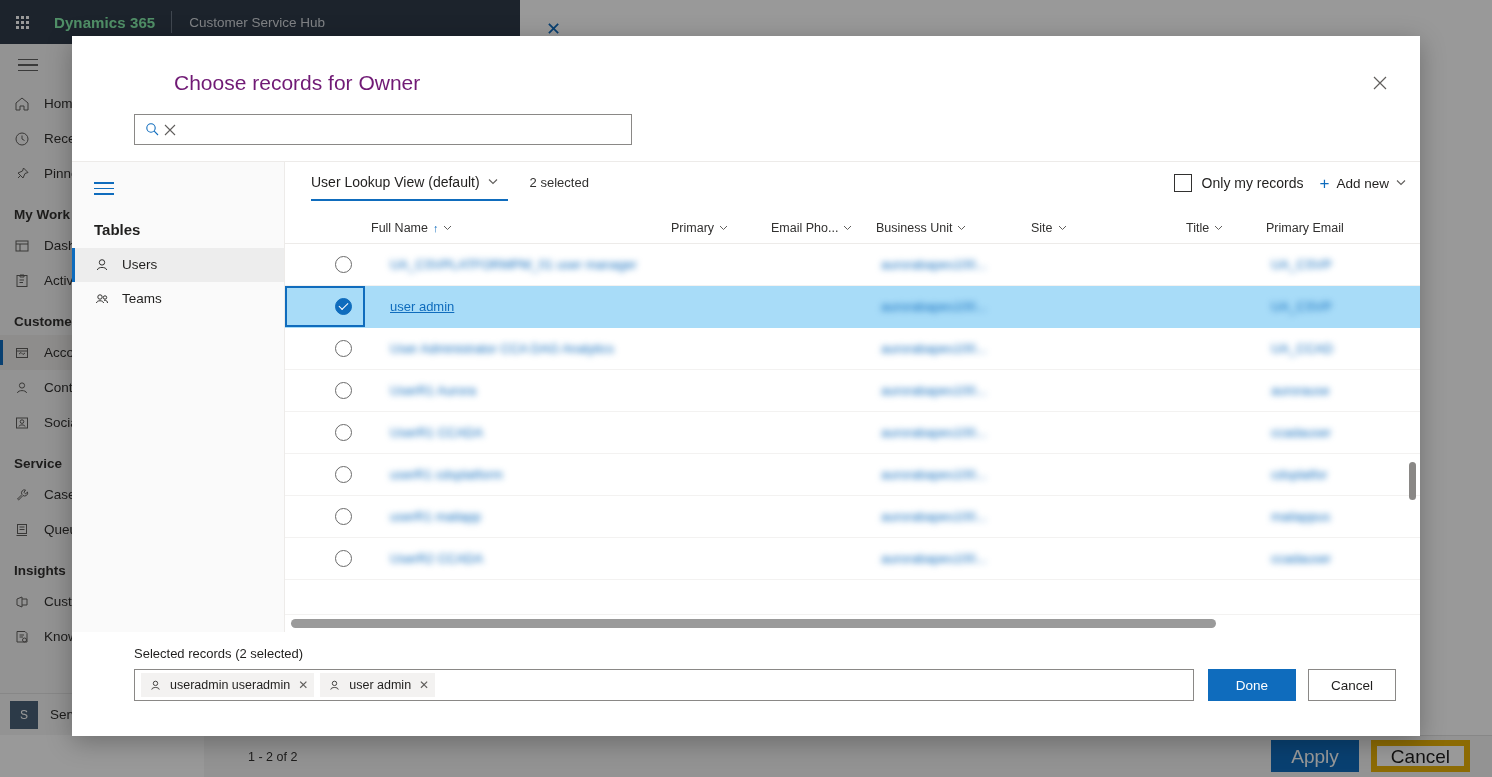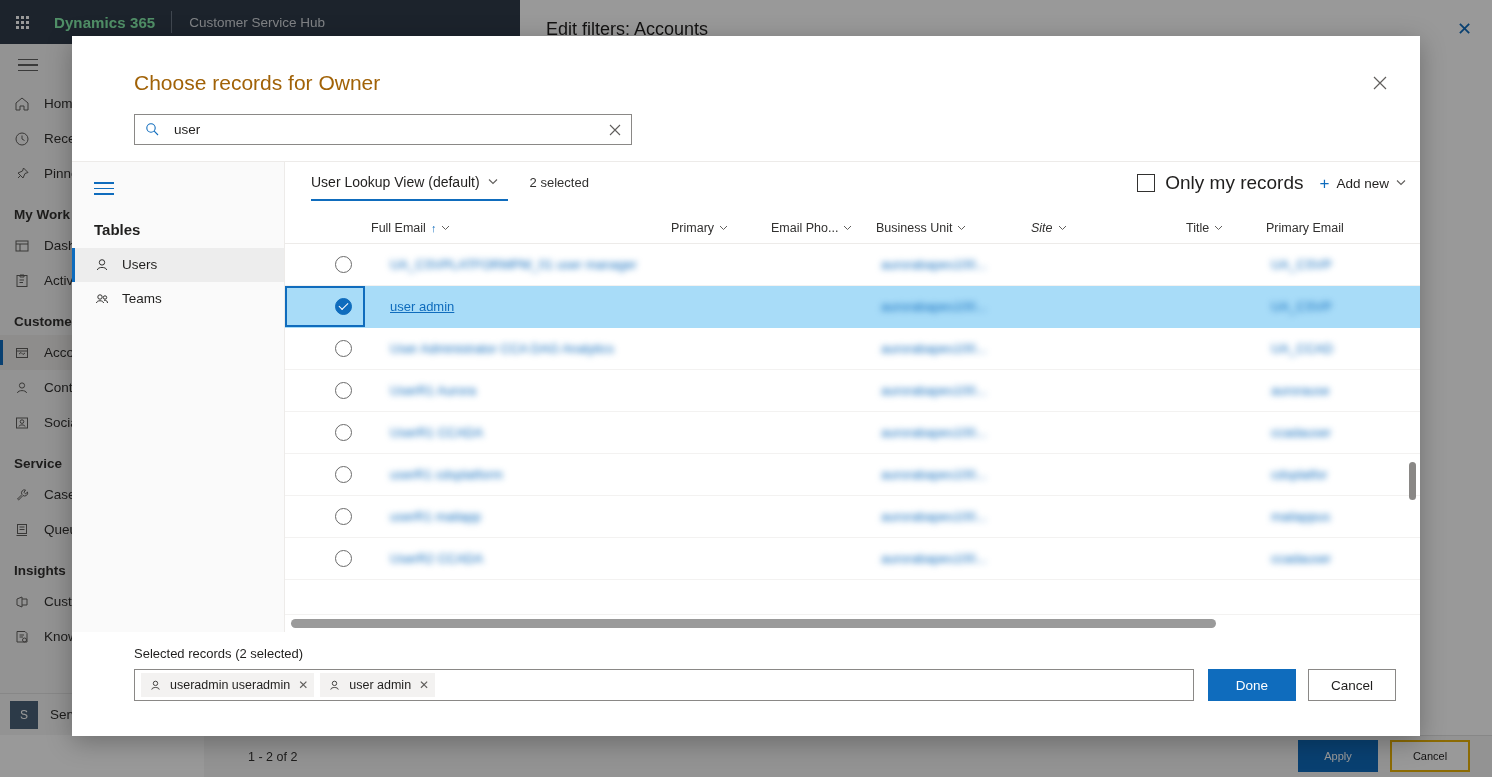--- a/index.html
+++ b/index.html
@@ -77,41 +77,41 @@
   .filters-head {
     height: 58px; display: flex; align-items: center; padding: 0 20px 0 26px;
   }
   .filters-title { font-size: 18px; color: #201f1e; flex: 1; }
   .panel-close { color: #0f6cbd; font-size: 18px; cursor: pointer; line-height: 1; }
   .filters-foot {
     position: absolute; left: 0; right: 0; bottom: -42px; height: 42px;
     display: flex; align-items: center; justify-content: flex-end;
   }
   .btn {
-    height: 32px; min-width: 80px; font-size: 11px; border: 2px solid #eab308;
+    height: 32px; min-width: 80px; font-size: 19px; border: 6px solid #eab308;
     background: #ffffff; color: #201f1e; cursor: pointer; padding: 0 14px;
     font-family: "Liberation Sans", sans-serif;
     text-align: center;
   }
   .btn.primary { background: #0f6cbd; border-color: #0f6cbd; color: #ffffff; }
 
   .dim {
     position: absolute; inset: 0; background: rgba(0,0,0,0.40); pointer-events: none;
   }
 
   
   .modal {
     position: absolute; left: 72px; top: 36px; width: 1348px; height: 700px;
     background: #ffffff; box-shadow: 0 6px 24px rgba(0,0,0,.28);
     display: flex; flex-direction: column;
   }
   .modal-head {
     height: 78px; display: flex; align-items: center; padding: 0 24px 0 62px; flex: 0 0 78px;
   }
-  .modal-title { font-size: 21px; color: #a16207; flex: 1; padding-top: 16px; }
+  .modal-title { font-size: 21px; color: #701a75; flex: 1; padding-top: 16px; margin-left: 40px; }
   .modal-close {
     width: 32px; height: 32px; display: flex; align-items: center; justify-content: center;
     color: #605e5c; cursor: pointer; margin-top: 16px;
   }
 
   .search-wrap { padding: 0 0 16px 62px; flex: 0 0 auto; }
   .search-box {
     width: 498px; height: 31px; border: 1px solid #8a8886; background: #fff;
     display: flex; align-items: center; padding: 0 6px 0 10px;
   }
@@ -145,21 +145,21 @@
 
   .grid-toolbar { height: 50px; display: flex; align-items: center; padding: 0 14px 0 26px; }
   .view-pick {
     font-size: 14px; color: #201f1e; padding: 0 10px 9px 0; border-bottom: 2px solid #0f6cbd;
     display: flex; align-items: center; gap: 8px; cursor: pointer; margin-right: 22px;
   }
   .sel-count { font-size: 13px; color: #323130; padding-bottom: 10px; }
   .toolbar-right { margin-left: auto; display: flex; align-items: center; gap: 16px; padding-bottom: 8px; }
   .chk-wrap { display: flex; align-items: center; gap: 10px; cursor: pointer; }
   .chkbox { width: 18px; height: 18px; border: 1px solid #323130; background: #fff; }
-  .chk-label { font-size: 19px; color: #201f1e; }
+  .chk-label { font-size: 14px; color: #201f1e; }
   .addnew { display: flex; align-items: center; gap: 7px; color: #201f1e; font-size: 13.5px; cursor: pointer; }
   .plus { color: #0f6cbd; font-size: 17px; line-height: 1; }
 
   .grid-head {
     height: 32px; display: flex; align-items: center; border-bottom: 1px solid #edebe9;
     font-size: 12.5px; color: #323130; padding-left: 26px; position: relative;
   }
   .th { display: flex; align-items: center; gap: 5px; flex: 0 0 auto; }
   .caret { color: #605e5c; font-size: 9px; }
   .sortarrow { color: #0f6cbd; font-size: 11px; }
@@ -377,21 +377,20 @@
       </div>
     </div>
   </div>
 
   <div class="statusbar">
     <div class="status-count">1 - 2 of 2</div>
   </div>
 
   <div class="filters-panel">
     <div class="filters-head">
-      <div class="filters-title">Edit filters: Accounts</div>
       <div class="panel-close">✕</div>
     </div>
     <div class="filters-foot">
       <button class="btn primary" style="margin-right:12px;">Apply</button>
       <button class="btn" style="margin-right:22px;">Cancel</button>
     </div>
   </div>
 </div>
 
 <div class="dim"></div>
@@ -408,21 +407,20 @@
   </div>
 
   <div class="search-wrap">
     <div class="search-box">
       <span class="search-icon">
         <svg width="15" height="15" viewBox="0 0 15 15">
             <circle cx="6" cy="6" r="4.2" fill="none" stroke="#0f6cbd" stroke-width="1.1"></circle>
             <path d="M9.2 9.2 L13 13" stroke="#0f6cbd" stroke-width="1.1"></path>
           </svg>
       </span>
-      <input class="search-input" type="text" value="user" placeholder="Search" style="">
       <span class="search-clear">
         <svg width="12" height="12" viewBox="0 0 12 12">
             <path d="M1 1 L11 11 M11 1 L1 11" stroke="#605e5c" stroke-width="1.1"></path>
           </svg>
       </span>
     </div>
   </div>
 
   <div class="modal-body">
 
@@ -480,21 +478,21 @@
                   <path d="M1 1.5 L5 5.5 L9 1.5" fill="none" stroke="#605e5c" stroke-width="1.1"></path>
                 </svg>
             </span>
           </div>
         </div>
       </div>
 
       <div class="grid-head">
         <div class="th" style="width:60px;"></div>
         <div class="th" style="width:300px;">
-          <span>Full Email</span>
+          <span>Full Name</span>
           <span class="sortarrow">↑</span>
           <span class="caret">
             <svg width="9" height="6" viewBox="0 0 9 6">
                 <path d="M1 1 L4.5 4.5 L8 1" fill="none" stroke="#605e5c" stroke-width="1"></path>
               </svg>
           </span>
         </div>
         <div class="th" style="width:100px;">
           <span>Primary</span>
           <span class="caret">
@@ -512,21 +510,21 @@
           </span>
         </div>
         <div class="th" style="width:155px;">
           <span>Business Unit</span>
           <span class="caret">
             <svg width="9" height="6" viewBox="0 0 9 6">
                 <path d="M1 1 L4.5 4.5 L8 1" fill="none" stroke="#605e5c" stroke-width="1"></path>
               </svg>
           </span>
         </div>
-        <div class="th" style="width:155px;font-style:italic;">
+        <div class="th" style="width:155px;">
           <span>Site</span>
           <span class="caret">
             <svg width="9" height="6" viewBox="0 0 9 6">
                 <path d="M1 1 L4.5 4.5 L8 1" fill="none" stroke="#605e5c" stroke-width="1"></path>
               </svg>
           </span>
         </div>
         <div class="th" style="width:80px;">
           <span>Title</span>
           <span class="caret">

